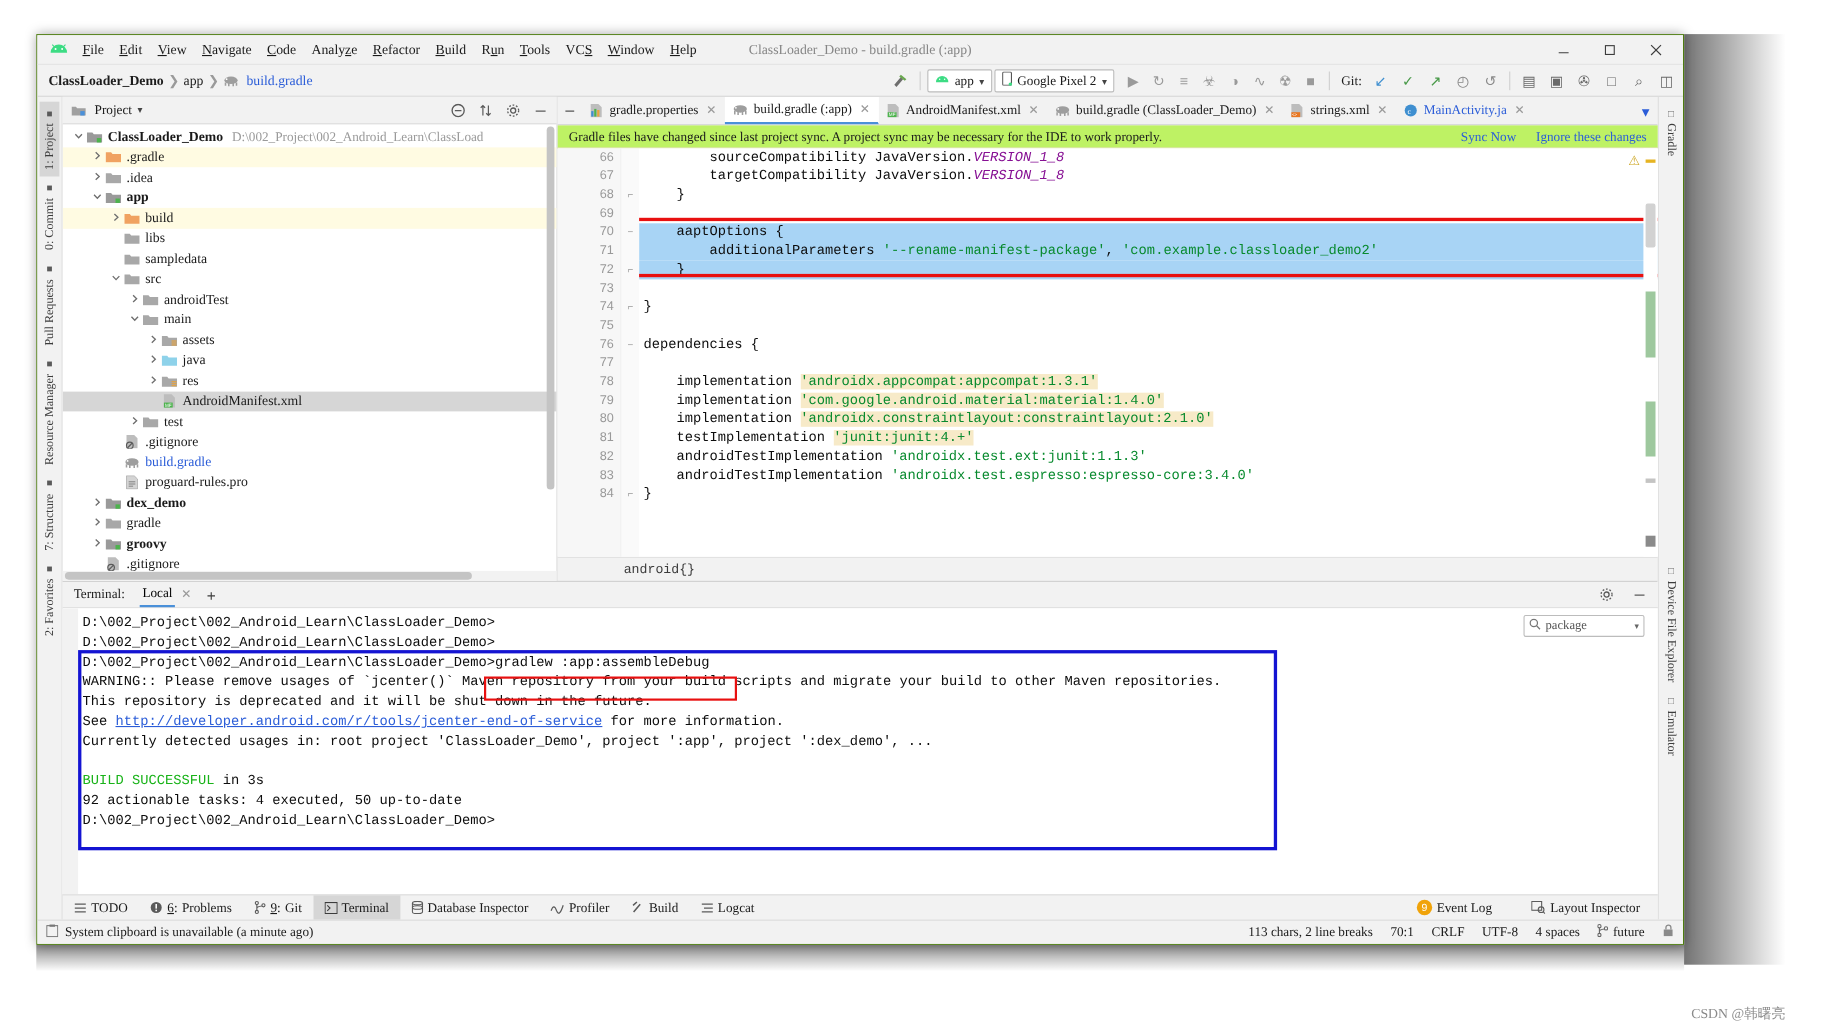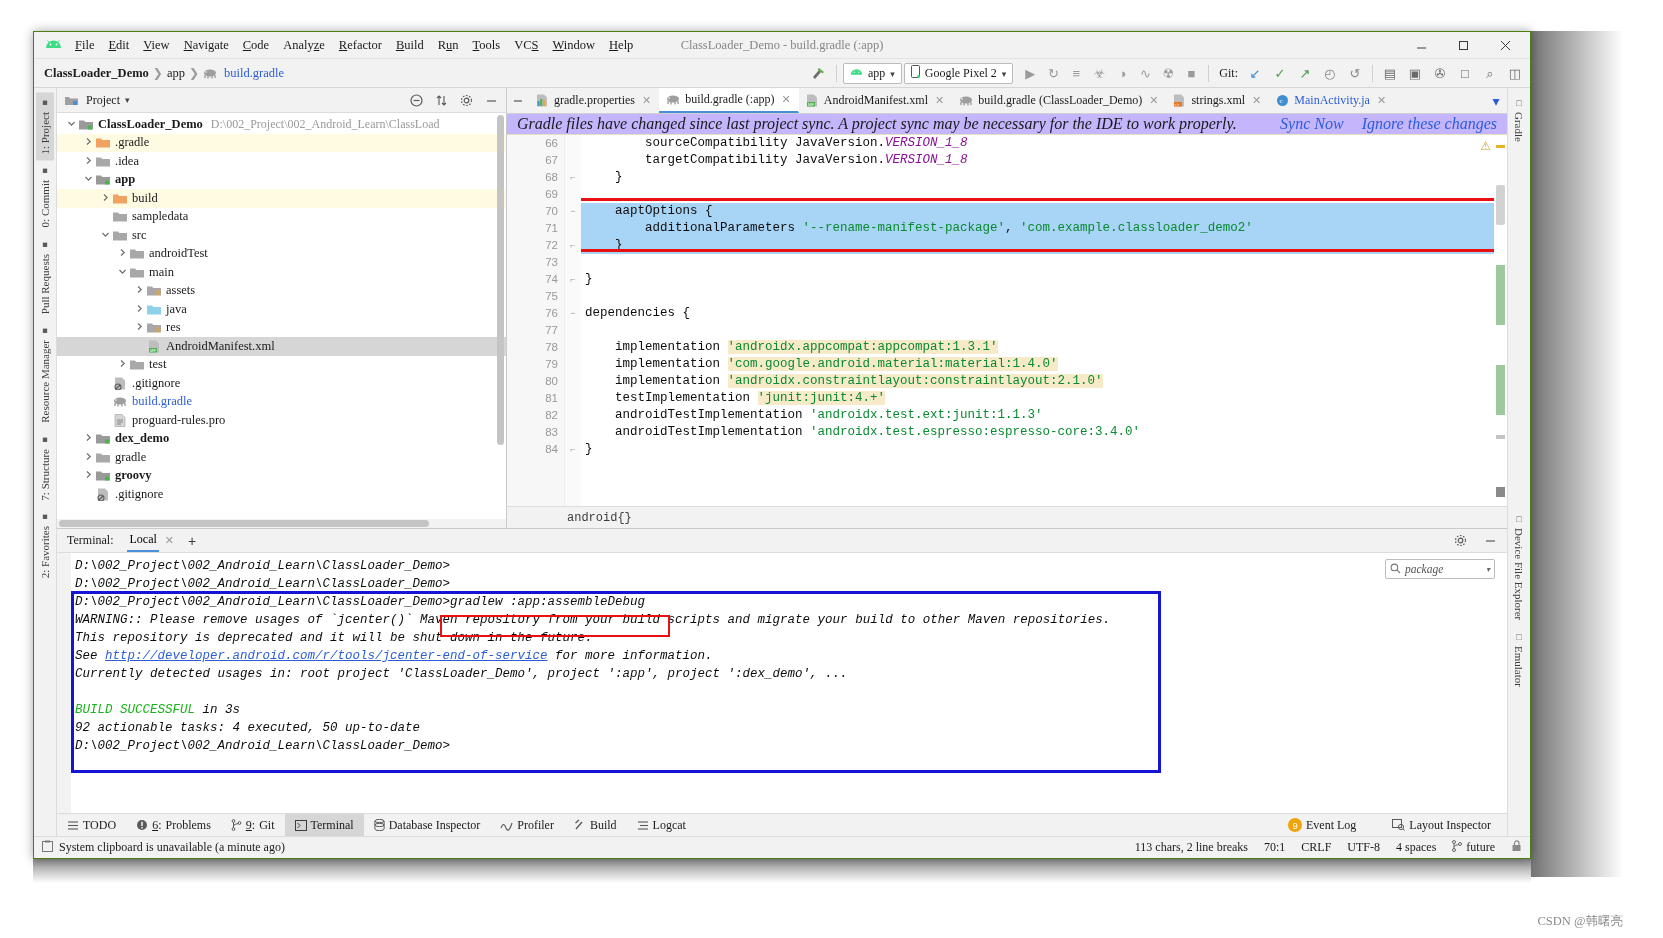--- a/index.html
+++ b/index.html
@@ -149,25 +149,24 @@
   .etab {
     display:flex; align-items:center; gap:5px; padding:0 7px;
     font-size:12px; color:#1a1a1a; border-right:1px solid transparent;
     font-family:"Liberation Serif",serif; white-space:nowrap;
   }
   .etab.active { background:#ffffff; border-bottom:2px solid #4a90d9; }
   .etab .x { color:#9a9a9a; font-size:11px; margin-left:2px;}
   .etab .lbl.blue { color:#2b5dd8; }
 
   #notifbar {
-    min-height: 21px; background:#c4b5fd; border-bottom:1px solid #e6dfc0;
+    min-height: 21px; background:#bef264; border-bottom:1px solid #e6dfc0;
     display:flex; align-items:center; padding:0 10px; position:relative;
-    font-size:16px; color:#1a1a1a; font-family:"Liberation Serif",serif;
+    font-size:12px; color:#1a1a1a; font-family:"Liberation Serif",serif;
     flex:0 0 21px;
-    font-style:italic;
   }
   #notifbar .actions { position:absolute; right:10px; display:flex; gap:18px;}
   #notifbar .actions a { color:#2b5dd8; text-decoration:none; }
 
   #code-wrap { flex:1; display:flex; min-height:0; position:relative; background:#fff;}
   #gutter {
     width: 58px; background:#f7f7f7; flex:0 0 58px; position:relative;
     border-right:1px solid #eeeeee;
   }
   #gutter .gln {
@@ -210,21 +209,21 @@
     position:relative; border-bottom:1px solid #dcdcdc; flex:0 0 24px;
   }
   #term-header .t { font-size:12px; color:#1a1a1a; margin-left:10px; font-family:"Liberation Serif",serif;}
   #term-header .localtab {
     font-size:12px; margin-left:14px; padding:2px 2px 3px 2px;
     border-bottom:2px solid #4a90d9; font-family:"Liberation Serif",serif;
   }
   #term-header .x { color:#9a9a9a; font-size:11px; margin-left:6px;}
   #term-header .plus { margin-left:14px; color:#3c3c3c; font-size:14px;}
   #term-header .right { position:absolute; right:6px; display:flex; gap:8px; align-items:center;}
-  #term-body { flex:1; position:relative; background:#ffffff; overflow:hidden;font-style:italic;}
+  #term-body { flex:1; position:relative; background:#ffffff; overflow:hidden;}
   #term-gutter { position:absolute; left:0; top:0; bottom:0; width:14px; background:#f2f2f2;}
   #term-lines {
     position:absolute; left:18px; top:4px; right:0;
     font-family:"Liberation Mono", monospace; font-size:12.5px; color:#0d0d0d;
   }
   .tline { height:18px; line-height:18px; white-space:pre;}
   .t-green { color:#19b319; }
   .t-link { color:#2b5dd8; text-decoration:underline;}
   #blue-box { position:absolute; border:3px solid #1414d2; pointer-events:none;}
   #red-box-term { position:absolute; border:2.5px solid #e81010; pointer-events:none;}
@@ -522,20 +521,29 @@
                 <div class="trow hl-yellow" style="padding-left: 42px;">
                   <span class="arrow"><svg width="9" height="9" viewBox="0 0 9 9">
                       <path d="M3 1.5 L6.2 4.5 L3 7.5" fill="none" stroke="#6e6e6e" stroke-width="1.2"></path>
                     </svg></span>
                   <span class="ico">
                     <svg width="14" height="11" viewBox="0 0 14 11">
                       <path d="M0 1.5 h5 l1.3 1.6 H14 V10.5 H0 Z" fill="#f0a261"></path>
                     </svg>
                   </span>
                   <span class="name">build</span>
+                </div>
+                <div class="trow" style="padding-left: 42px;">
+                  <span class="arrow"></span>
+                  <span class="ico">
+                    <svg width="14" height="11" viewBox="0 0 14 11">
+                      <path d="M0 1.5 h5 l1.3 1.6 H14 V10.5 H0 Z" fill="#a8a8a8"></path>
+                    </svg>
+                  </span>
+                  <span class="name">libs</span>
                 </div>
                 <div class="trow" style="padding-left: 42px;">
                   <span class="arrow"></span>
                   <span class="ico">
                     <svg width="14" height="11" viewBox="0 0 14 11">
                       <path d="M0 1.5 h5 l1.3 1.6 H14 V10.5 H0 Z" fill="#a8a8a8"></path>
                     </svg>
                   </span>
                   <span class="name">sampledata</span>
                 </div>

